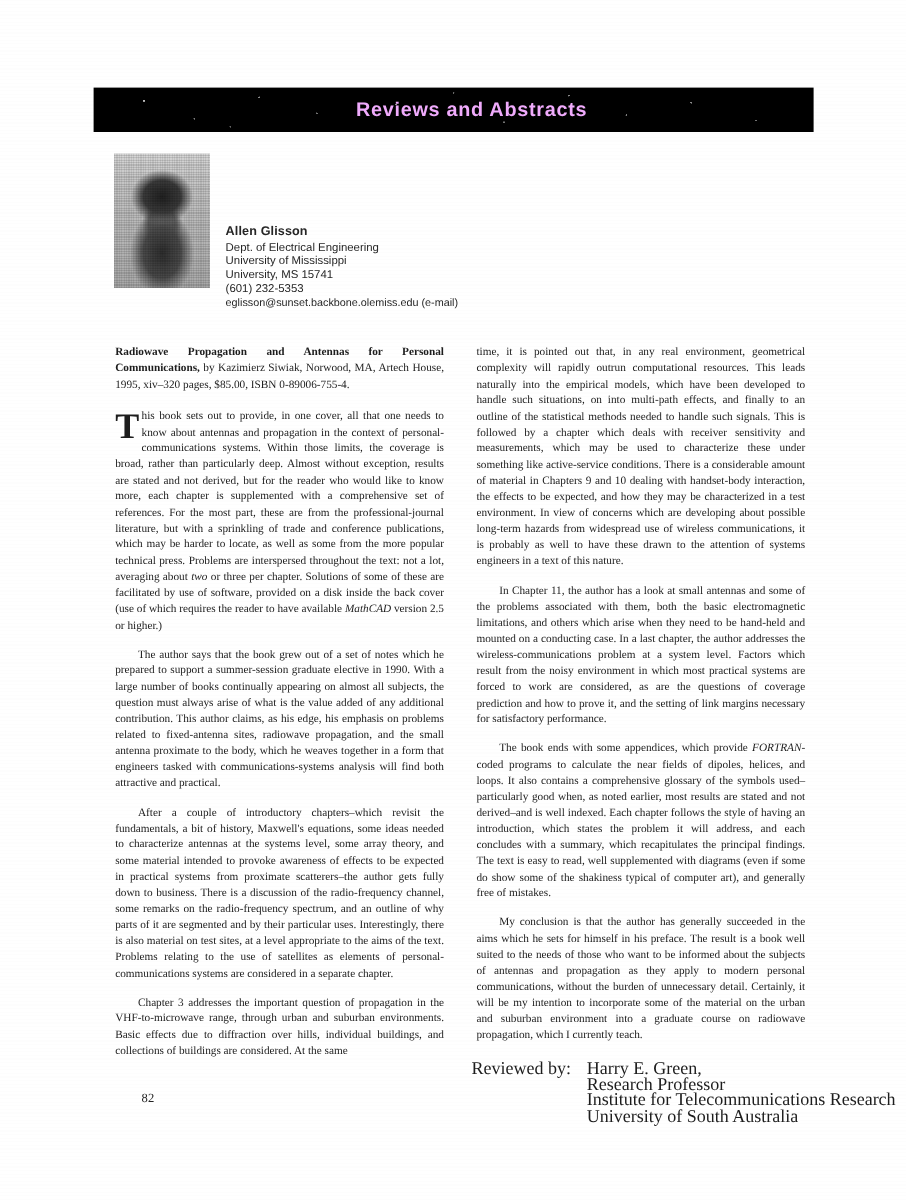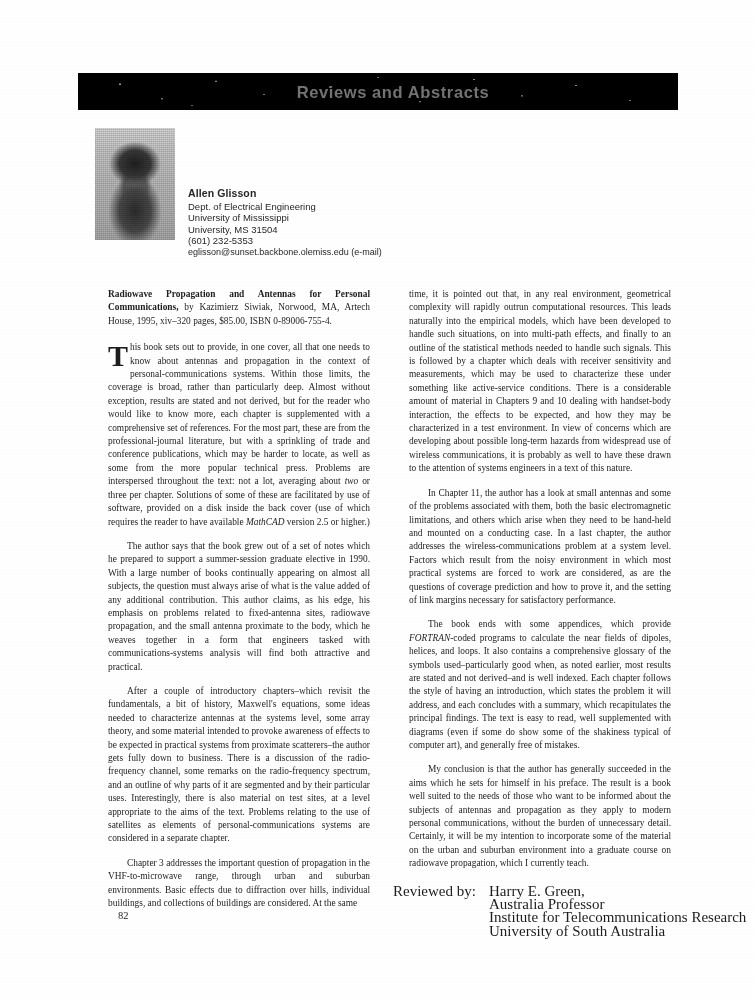--- a/index.html
+++ b/index.html
@@ -56,21 +56,21 @@
       radial-gradient(circle at 50% 12%, rgba(255,255,255,.45) 0.6px, transparent 0.9px),
       radial-gradient(circle at 19% 88%, rgba(255,255,255,.45) 0.6px, transparent 0.9px);
     opacity: .9;
   }
   .banner-title {
     position: absolute;
     left: 0; right: 0;
     top: 50%;
     transform: translateY(-50%);
     text-align: center;
-    color: #737373;
+    color: #f0abfc;
     font-family: "Liberation Sans", sans-serif;
     font-size: 16.5px;
     font-weight: bold;
     letter-spacing: 0.6px;
     margin-left: 30px;
   }
 
   
   .photo {
     position: absolute;
@@ -123,21 +123,21 @@
     width: 278px;
     font-size: 9.4px;
     line-height: 13.4px;
     text-align: justify;
     color: #1d1d1d;
   }
   .col-left  { left: 92px; }
   .col-right { left: 393px; }
 
   .col p {
-    margin: 0 0 11px 16px;
+    margin: 0 0 11px 4px;
     text-indent: 19px;
   }
   .col p.noindent { text-indent: 0; }
   .col p.booktitle {
     text-indent: 0;
     margin-bottom: 13px;
     text-align: justify;
   }
   .booktitle b { font-weight: bold; }
   .it { font-style: italic; }
@@ -200,21 +200,21 @@
 
   <div class="photo">
     <div class="grain"></div>
     <div class="dither"></div>
   </div>
 
   <div class="author">
     <div class="name line">Allen Glisson</div>
     <div class="line">Dept. of Electrical Engineering</div>
     <div class="line">University of Mississippi</div>
-    <div class="line">University, MS 31504</div>
+    <div class="line">University, MS 15741</div>
     <div class="line">(601) 232-5353</div>
     <div class="line email">eglisson@sunset.backbone.olemiss.edu (e-mail)</div>
   </div>
 
   <div class="col col-left">
 
     <p class="booktitle"><b>Radiowave Propagation and Antennas for Personal Communications,</b><span> by Kazimierz Siwiak, Norwood, MA, Artech House, 1995, xiv–320 pages, $85.00, ISBN 0-89006-755-4.</span></p>
 
     <p class="dropcap-para"><span class="dropcap">T</span><span>his book sets out to provide, in one cover, all that one needs to know about antennas and propagation in the context of personal-communications systems. Within those limits, the coverage is broad, rather than particularly deep. Almost without exception, results are stated and not derived, but for the reader who would like to know more, each chapter is supplemented with a comprehensive set of references. For the most part, these are from the professional-journal literature, but with a sprinkling of trade and conference publications, which may be harder to locate, as well as some from the more popular technical press. Problems are interspersed throughout the text: not a lot, averaging about </span><span class="it">two</span><span> or three per chapter. Solutions of some of these are facilitated by use of software, provided on a disk inside the back cover (use of which requires the reader to have available </span><span class="it">MathCAD</span><span> version 2.5 or higher.)</span></p>
 
@@ -233,21 +233,21 @@
     <p>In Chapter 11, the author has a look at small antennas and some of the problems associated with them, both the basic electromagnetic limitations, and others which arise when they need to be hand-held and mounted on a conducting case. In a last chapter, the author addresses the wireless-communications problem at a system level. Factors which result from the noisy environment in which most practical systems are forced to work are considered, as are the questions of coverage prediction and how to prove it, and the setting of link margins necessary for satisfactory performance.</p>
 
     <p><span>The book ends with some appendices, which provide </span><span class="it">FORTRAN</span><span>-coded programs to calculate the near fields of dipoles, helices, and loops. It also contains a comprehensive glossary of the symbols used–particularly good when, as noted earlier, most results are stated and not derived–and is well indexed. Each chapter follows the style of having an introduction, which states the problem it will address, and each concludes with a summary, which recapitulates the principal findings. The text is easy to read, well supplemented with diagrams (even if some do show some of the shakiness typical of computer art), and generally free of mistakes.</span></p>
 
     <p>My conclusion is that the author has generally succeeded in the aims which he sets for himself in his preface. The result is a book well suited to the needs of those who want to be informed about the subjects of antennas and propagation as they apply to modern personal communications, without the burden of unnecessary detail. Certainly, it will be my intention to incorporate some of the material on the urban and suburban environment into a graduate course on radiowave propagation, which I currently teach.</p>
 
     <div class="reviewed">
       <div class="label">Reviewed by:</div>
       <div class="who">
         <div>Harry E. Green,</div>
-        <div>Australia Professor</div>
+        <div>Research Professor</div>
         <div>Institute for Telecommunications Research</div>
         <div>University of South Australia</div>
       </div>
     </div>
 
   </div>
 
   <div class="folio">82</div>
 
 </div>

